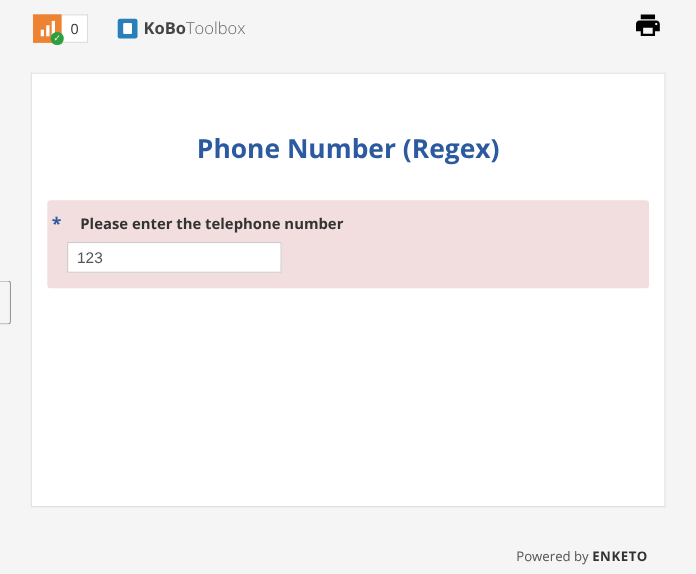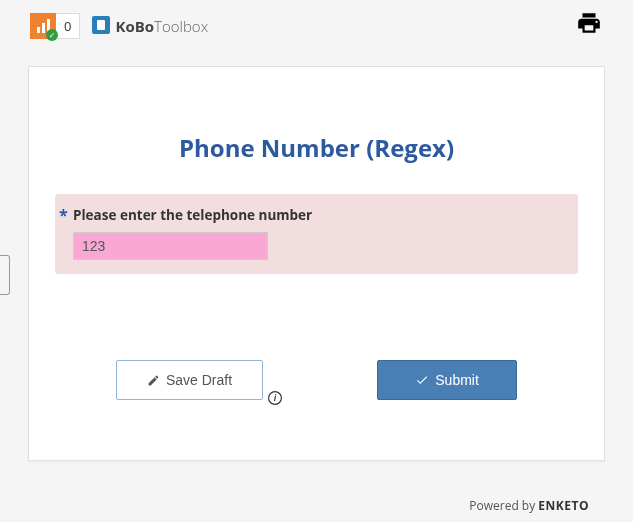--- a/index.html
+++ b/index.html
@@ -63,22 +63,22 @@
       border-left: none;
       height: 26px;
       padding: 0 8px;
       display: flex;
       align-items: center;
       font-size: 13px;
       color: #333;
     }
     .brand {
       display: flex;
-      align-items: flex-start;
-      margin-left: 12px;
+      align-items: center;
+      margin-left: 27px;
       gap: 5px;
     }
     .brand-icon {
       width: 18px;
       height: 18px;
       background: #2980b9;
       border-radius: 2px;
       display: flex;
       align-items: center;
       justify-content: center;
@@ -108,21 +108,21 @@
       border: 1px solid #999;
       border-left: none;
       border-radius: 0 3px 3px 0;
       background: #f5f5f5;
     }
     .form-paper {
       margin: 15px 28px 0 28px;
       background: #fff;
       border: 1px solid #e0e0e0;
       box-shadow: 0 1px 2px rgba(0,0,0,0.05);
-      padding: 16px;
+      padding: 4px;
       position: relative;
       min-height: 395px;
     }
     .form-title {
       text-align: center;
       color: #2c5aa0;
       font-size: 24px;
       font-weight: 700;
       padding: 48px 20px 30px 20px;
     }
@@ -141,29 +141,29 @@
       top: 10px;
       color: #2c5aa0;
       font-size: 16px;
       font-weight: 700;
     }
     .question-label {
       font-size: 13.5px;
       font-weight: 700;
       color: #333;
       margin-bottom: 8px;
-      margin-left: 4px;
+      margin-left: 16px;
     }
     .text-input {
       width: 195px;
       padding: 5px 8px;
       font-size: 14px;
       border: 1px solid #ccc;
       color: #555;
-      background: #f9a8d4;
+      background: #ffffff;
       margin-left: 4px;
     }
     .error-msg {
       color: #a94442;
       font-size: 12px;
       font-weight: 700;
       margin-top: 12px;
       margin-left: 4px;
     }
     .form-footer {
@@ -252,37 +252,17 @@
 
 <div class="form-paper">
   <h2 class="form-title">Phone Number (Regex)</h2>
 
   <div class="question invalid">
     <span class="required-star">*</span>
     <div class="question-label">Please enter the telephone number</div>
     <input type="text" class="text-input" value="123" style="">
   </div>
 
-  <div class="form-footer">
-    <button class="btn btn-default">
-      <svg width="13" height="13" viewBox="0 0 24 24" fill="#555">
-          <path d="M3 17.25V21h3.75L17.81 9.94l-3.75-3.75L3 17.25zM20.71 7.04c.39-.39.39-1.02 0-1.41l-2.34-2.34c-.39-.39-1.02-.39-1.41 0l-1.83 1.83 3.75 3.75 1.83-1.83z"></path>
-        </svg>
-      <span>Save Draft</span>
-    </button>
-    <span class="info-icon">
-      <svg width="14" height="14" viewBox="0 0 24 24">
-          <circle cx="12" cy="12" r="11" fill="#fff" stroke="#333" stroke-width="2"></circle>
-          <text x="12" y="17" text-anchor="middle" font-size="14" font-weight="bold" font-style="italic" fill="#333">i</text>
-        </svg>
-    </span>
-    <button class="btn btn-primary">
-      <svg width="14" height="14" viewBox="0 0 24 24" fill="#fff">
-          <path d="M9 16.17L4.83 12l-1.42 1.41L9 19 21 7l-1.41-1.41z"></path>
-        </svg>
-      <span>Submit</span>
-    </button>
-  </div>
 </div>
 
 <div class="powered">
   <span>Powered by </span><span class="enketo">ENKETO</span>
 </div>
 
 </body></html>

